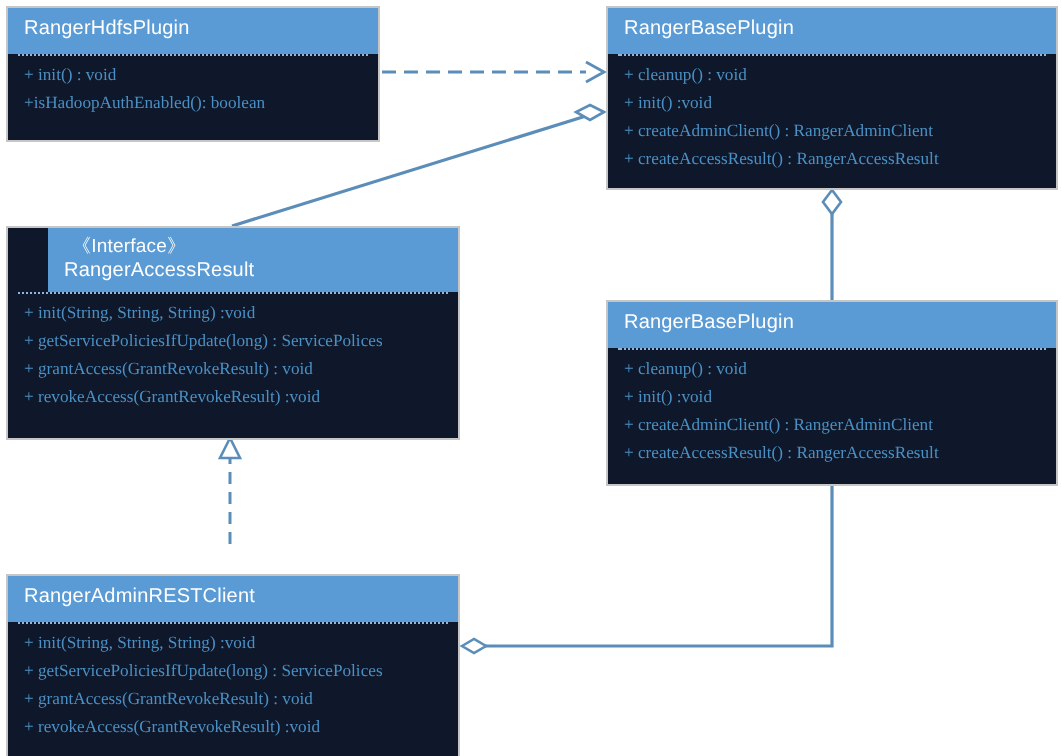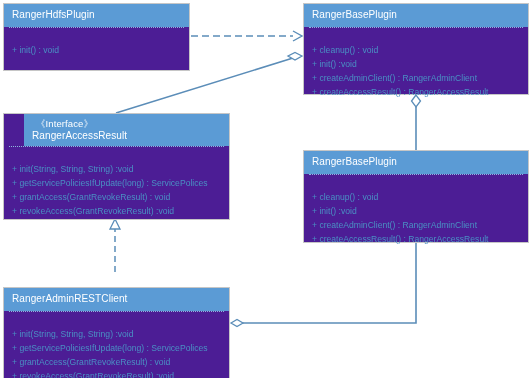--- a/index.html
+++ b/index.html
@@ -20,21 +20,21 @@
     left: 0;
     top: 0;
     width: 531px;
     height: 378px;
     pointer-events: none;
   }
   .uml-class {
     position: absolute;
     box-sizing: border-box;
     border: 1px solid #c6c6c6;
-    background: #4c1d95;
+    background: #0f172a;
     box-shadow: 0 0 0 0 rgba(0,0,0,0);
   }
   .uml-header {
     background: #5b9bd5;
     color: #ffffff;
     box-sizing: border-box;
     padding: 5px 8px 6px 8px;
     line-height: 1.22;
   }
   .uml-stereotype {
@@ -47,22 +47,23 @@
     display: block;
     font-size: 10px;
     letter-spacing: 0.1px;
   }
   .uml-sep {
     height: 0;
     border-top: 1px dotted #8fb7dd;
     margin: 0 5px;
   }
   .uml-members {
-    padding: 16px 4px 4px 8px;
+    padding: 3px 4px 4px 8px;
     box-sizing: border-box;
+    font-family: Liberation Serif, serif;
   }
   .uml-member {
     color: #4a90c4;
     font-size: 8.6px;
     line-height: 1.62;
     white-space: nowrap;
     overflow: hidden;
   }
   
   #cls-hdfs      { left: 3px;   top: 3px;   width: 187px; height: 68px; }
@@ -105,20 +106,21 @@
     </g>
   </svg>
 
   <div class="uml-class" id="cls-hdfs">
     <div class="uml-header">
       <span class="uml-name">RangerHdfsPlugin</span>
     </div>
     <div class="uml-sep"></div>
     <div class="uml-members">
       <div class="uml-member">+ init() : void</div>
+      <div class="uml-member">+isHadoopAuthEnabled(): boolean</div>
     </div>
   </div>
 
   <div class="uml-class" id="cls-base">
     <div class="uml-header">
       <span class="uml-name">RangerBasePlugin</span>
     </div>
     <div class="uml-sep"></div>
     <div class="uml-members">
       <div class="uml-member">+ cleanup() : void</div>

